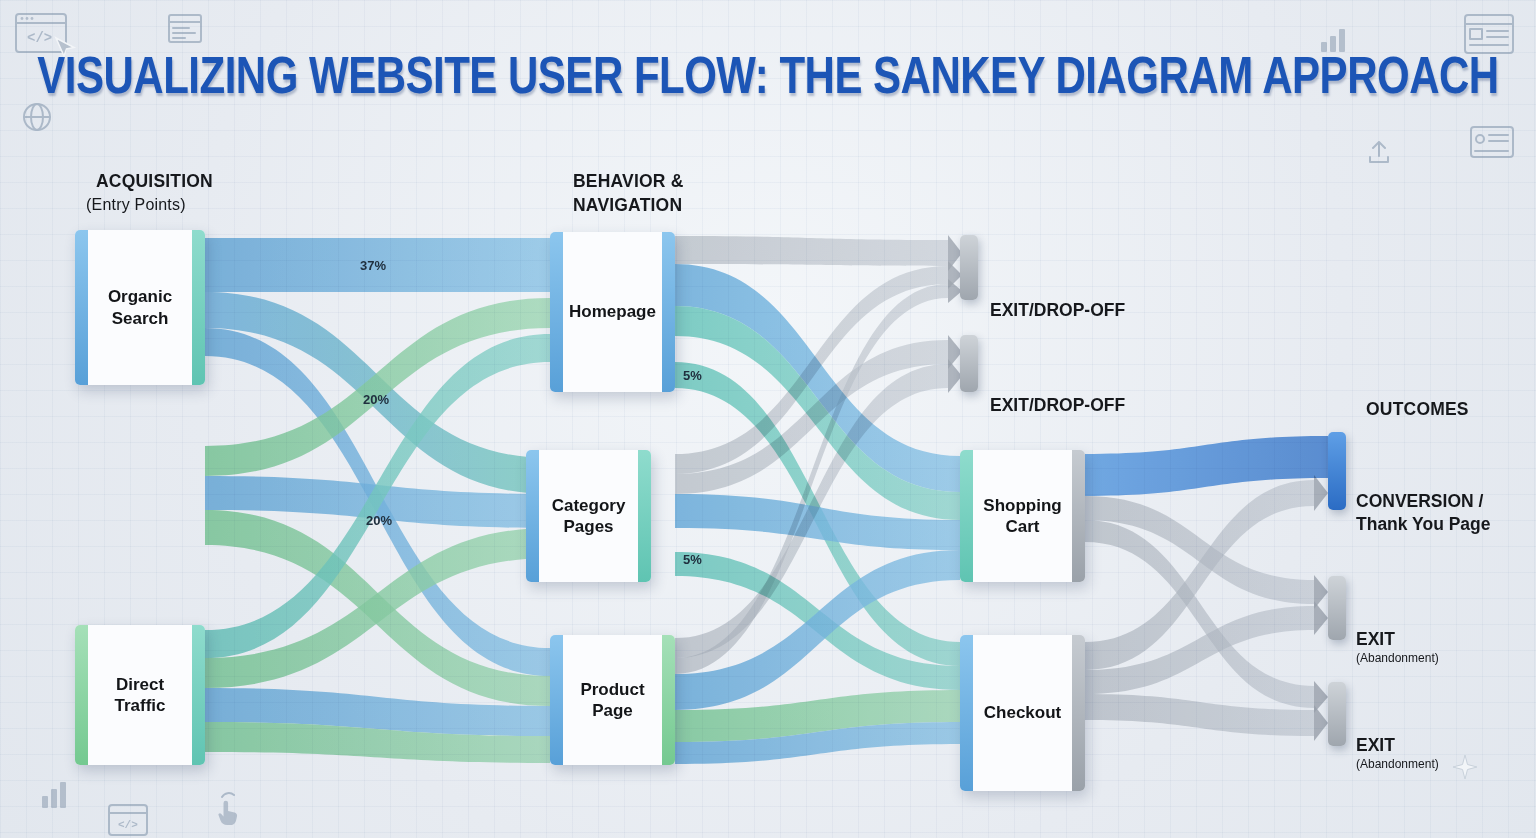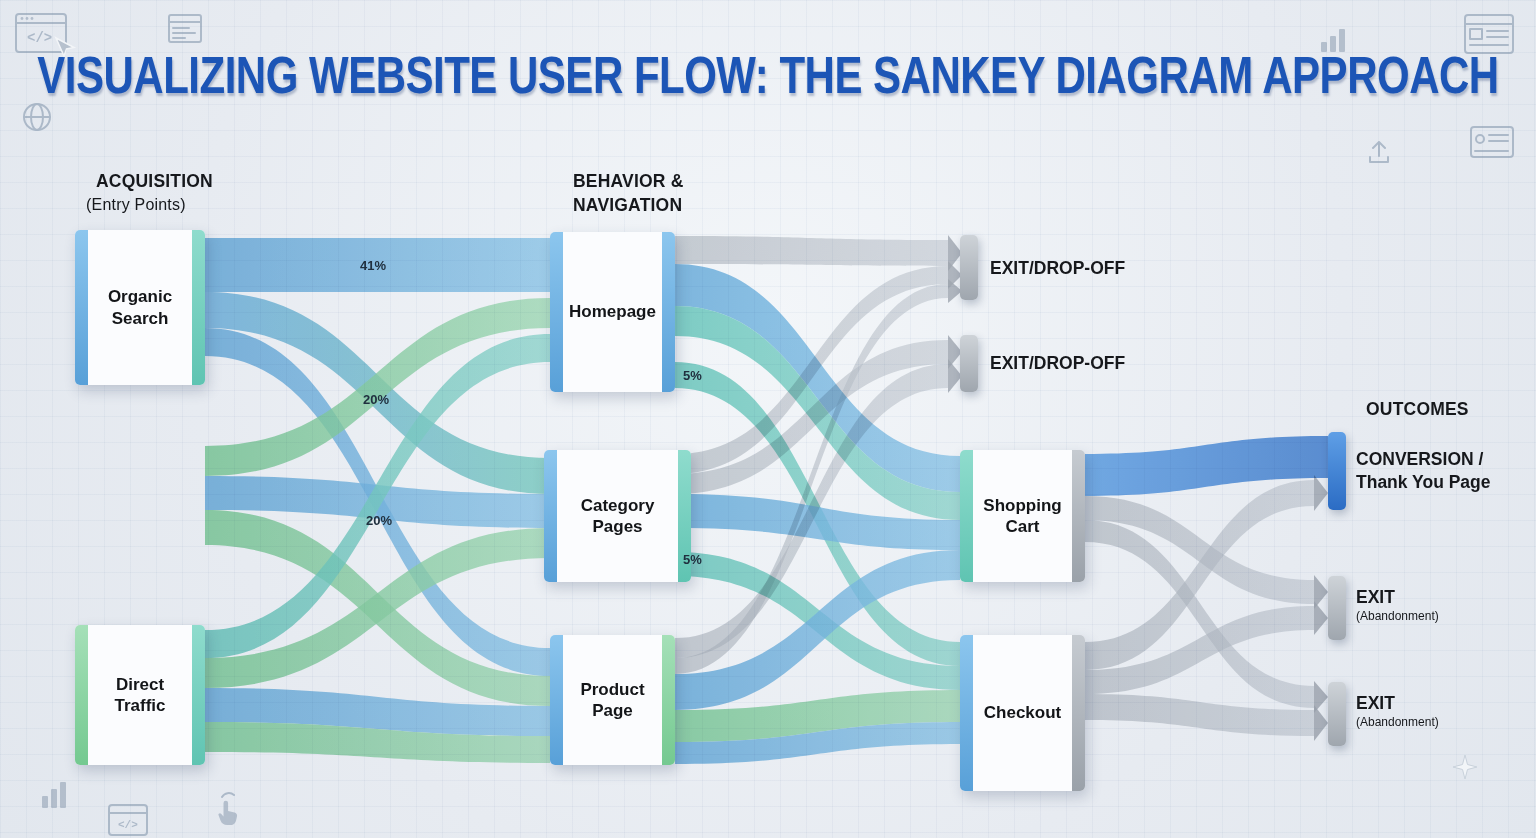--- a/index.html
+++ b/index.html
@@ -36,21 +36,21 @@
   .eBlue{background:linear-gradient(180deg,#8cc6ee,#58a0d8);}
   .eTeal{background:linear-gradient(180deg,#8fdccd,#5fc4b2);}
   .eGreen{background:linear-gradient(180deg,#a5e0b8,#74c990);}
   .eGray{background:linear-gradient(180deg,#c6cbd1,#9aa1a9);}
   .lbl{position:absolute;inset:0;display:flex;flex-direction:column;align-items:center;justify-content:center;
        font-weight:700;font-size:17px;color:#131518;text-align:center;line-height:1.25;}
   .lbl span{display:block;}
   .exit-bar{position:absolute;width:18px;border-radius:5px;
        background:linear-gradient(180deg,#ced3d8,#9fa6ae);box-shadow:2px 4px 9px rgba(40,60,95,.28);}
   .conv-bar{background:linear-gradient(180deg,#5f9fe6,#2b6cc4);}
-  .side-label{position:absolute;font-weight:700;font-size:17.5px;color:#16181c;line-height:1.3;}
+  .side-label{position:absolute;font-weight:700;font-size:17.5px;color:#16181c;line-height:1.3;margin-top:42px;}
   .side-label .sub{font-weight:400;font-size:12px;display:block;}
   .side-label .b{display:block;}
   .pct{position:absolute;font-size:13px;font-weight:600;color:#20303f;}
   .dicon{position:absolute;opacity:.55;}
   .dicon .st{stroke:#7f93aa;stroke-width:2;fill:none;stroke-linecap:round;stroke-linejoin:round;}
   .dicon .fl{fill:#8c9cb0;}
   .dicon text{fill:#7f93aa;font-weight:700;font-family:"Liberation Mono",monospace;}
 </style>
 </head>
 <body>
@@ -170,21 +170,21 @@
   </div>
 
   <div class="node" style="left:550px;top:232px;width:125px;height:160px;">
     <span class="edge edgeL eBlue"></span>
     <span class="edge edgeR eBlue"></span>
     <div class="lbl">
         <span>Homepage</span>
         <span></span>
       </div>
   </div>
-  <div class="node" style="left:544px;top:450px;width:147px;height:132px;">
+  <div class="node" style="left:526px;top:450px;width:125px;height:132px;">
     <span class="edge edgeL eBlue"></span>
     <span class="edge edgeR eTeal"></span>
     <div class="lbl">
         <span>Category</span>
         <span>Pages</span>
       </div>
   </div>
   <div class="node" style="left:550px;top:635px;width:125px;height:130px;">
     <span class="edge edgeL eBlue"></span>
     <span class="edge edgeR eGreen"></span>
@@ -230,21 +230,21 @@
   </div>
   <div class="side-label" style="left:1356px;top:586px;">
     <span class="b">EXIT</span>
     <span class="sub">(Abandonment)</span>
   </div>
   <div class="side-label" style="left:1356px;top:692px;">
     <span class="b">EXIT</span>
     <span class="sub">(Abandonment)</span>
   </div>
 
-  <span class="pct" style="left:360px;top:258px;">41%</span>
+  <span class="pct" style="left:360px;top:258px;">37%</span>
   <span class="pct" style="left:363px;top:392px;">20%</span>
   <span class="pct" style="left:366px;top:513px;">20%</span>
   <span class="pct" style="left:683px;top:368px;">5%</span>
   <span class="pct" style="left:683px;top:552px;">5%</span>
 
   <svg class="dicon" style="left:14px;top:10px;" width="64" height="54" viewBox="0 0 64 54">
     <rect class="st" x="2" y="4" width="50" height="38" rx="3"></rect>
     <line class="st" x1="2" y1="13" x2="52" y2="13"></line>
     <circle class="fl" cx="8" cy="8.5" r="1.4"></circle>
       <circle class="fl" cx="13" cy="8.5" r="1.4"></circle>

